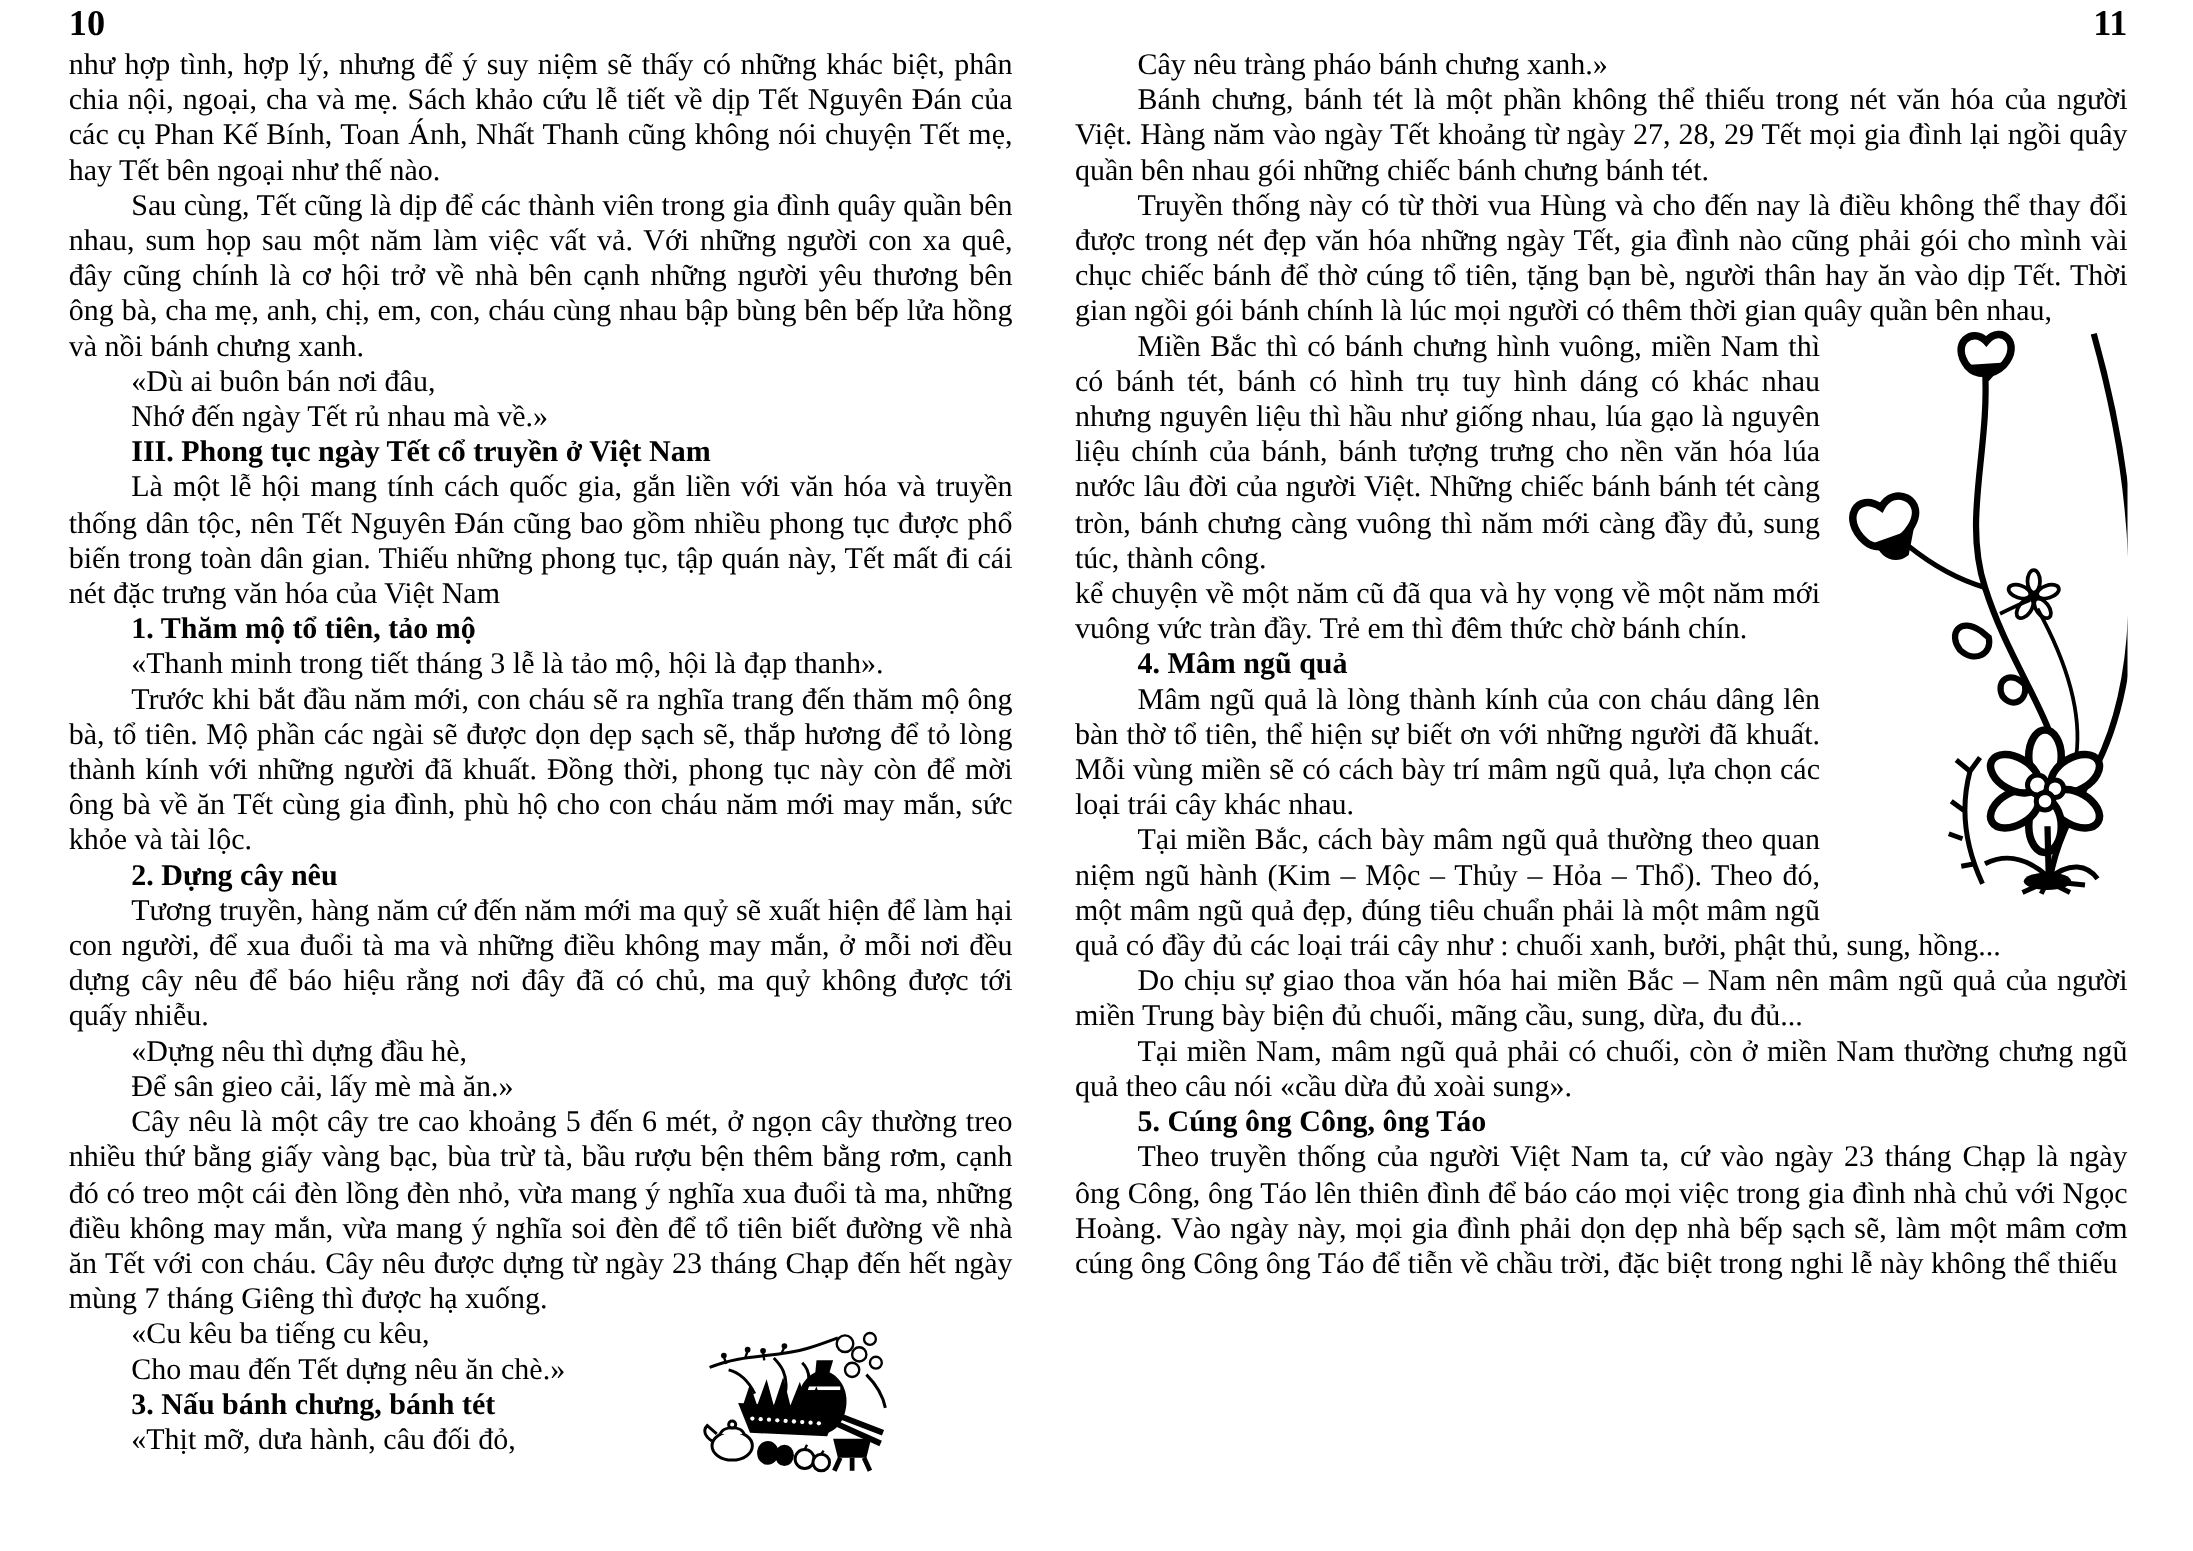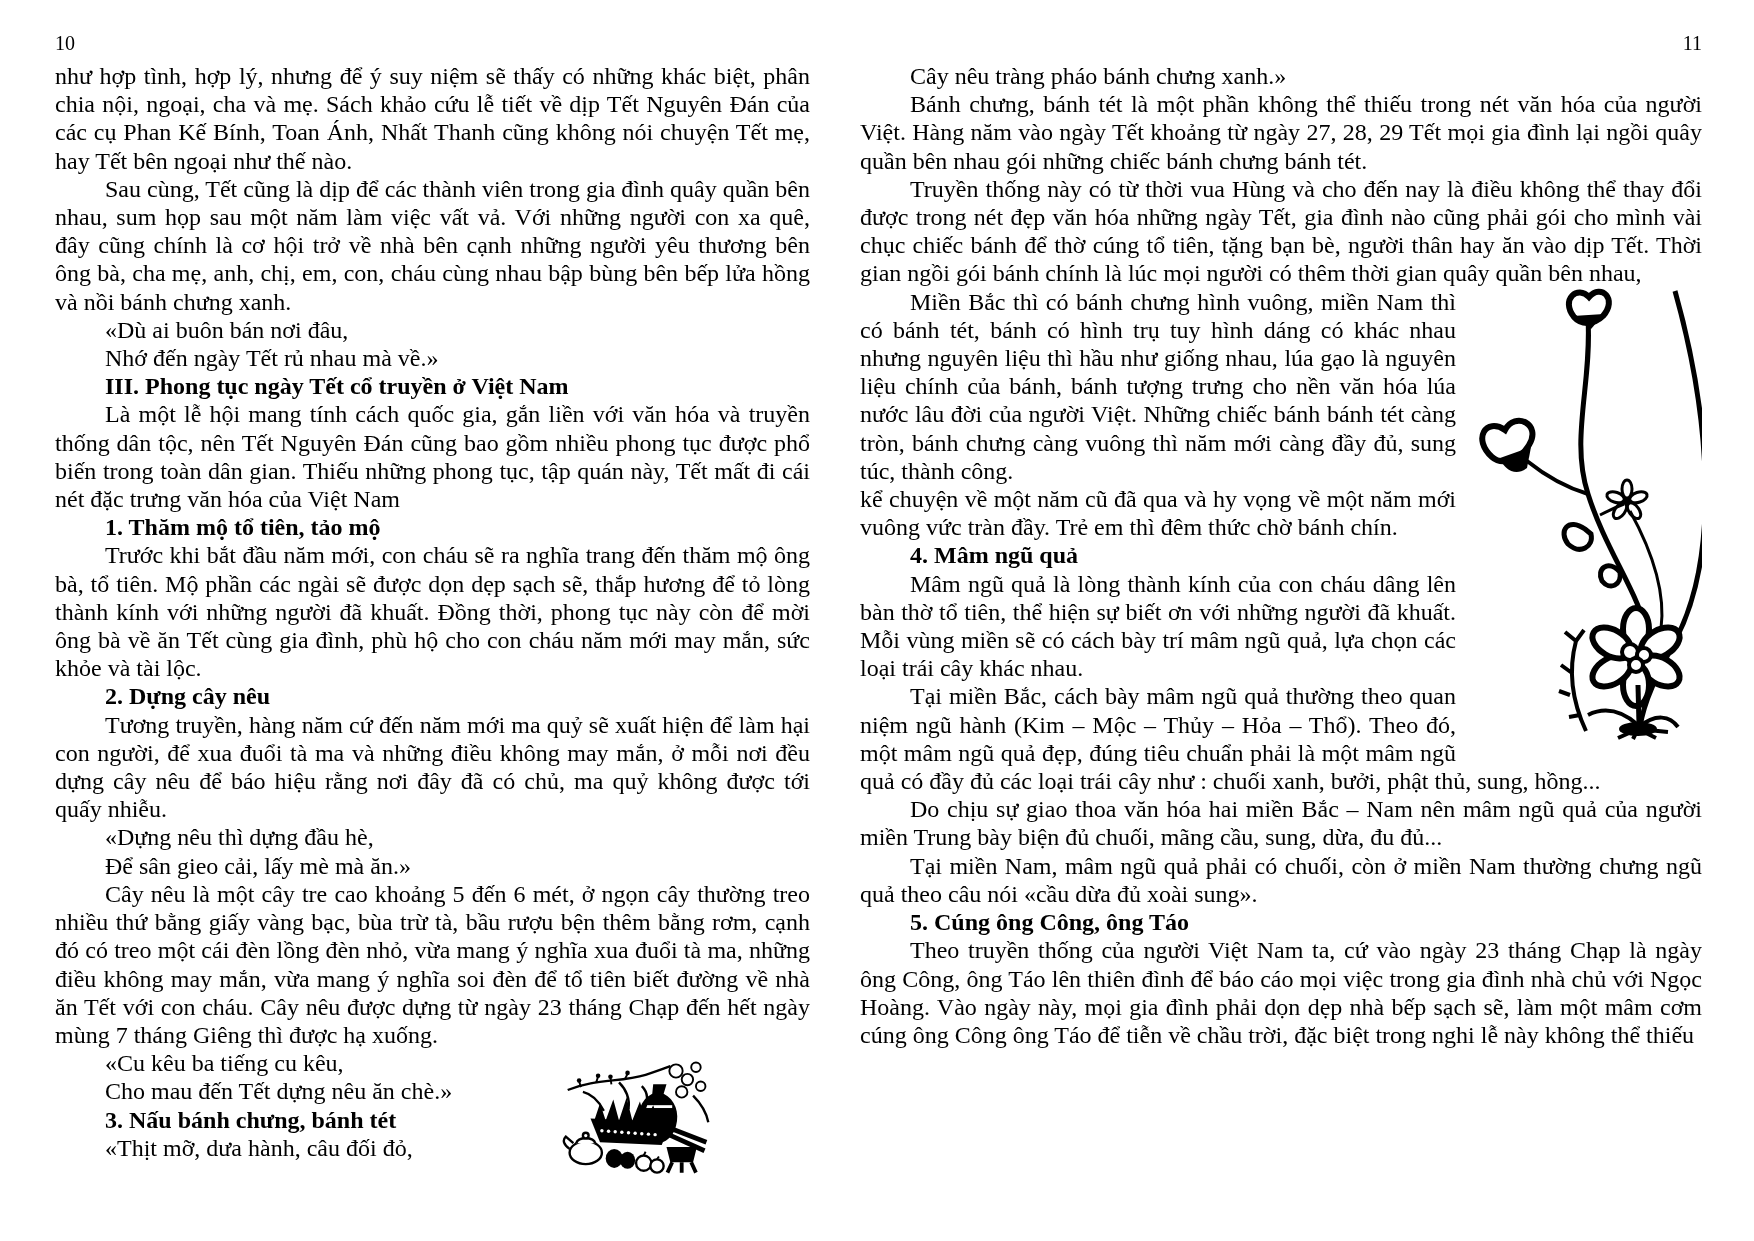--- a/index.html
+++ b/index.html
@@ -7,21 +7,21 @@
     position:relative;
     width:1754px;height:1241px;
     overflow:hidden;
     font-family:"Liberation Serif", serif;
     color:#000;
   }
   .page{position:absolute;top:0;height:1241px;overflow:hidden;}
   .page-left{left:55px;width:755px;}
   .page-right{left:860px;width:842px;}
   .pageno{
-    font-size:20px;line-height:30px;height:34px;margin-top:28px;
+    font-size:29px;line-height:30px;height:34px;margin-top:4px;font-weight:bold;
   }
   .page-right .pageno{text-align:right;}
   .para{
     margin:0;
     font-size:24px;
     line-height:28.2px;
     text-align:justify;
     text-indent:50px;
   }
   .para.noindent{text-indent:0;}
@@ -52,20 +52,21 @@
 <div class="page page-left">
   <div class="pageno">10</div>
   <div class="content">
       <p class="para noindent">như hợp tình, hợp lý, nhưng để ý suy niệm sẽ thấy có những khác biệt, phân chia nội, ngoại, cha và mẹ. Sách khảo cứu lễ tiết về dịp Tết Nguyên Đán của các cụ Phan Kế Bính, Toan Ánh, Nhất Thanh cũng không nói chuyện Tết mẹ, hay Tết bên ngoại như thế nào.</p>
       <p class="para">Sau cùng, Tết cũng là dịp để các thành viên trong gia đình quây quần bên nhau, sum họp sau một năm làm việc vất vả. Với những người con xa quê, đây cũng chính là cơ hội trở về nhà bên cạnh những người yêu thương bên ông bà, cha mẹ, anh, chị, em, con, cháu cùng nhau bập bùng bên bếp lửa hồng và nồi bánh chưng xanh.</p>
       <div class="verse-line">«Dù ai buôn bán nơi đâu,</div>
       <div class="verse-line">Nhớ đến ngày Tết rủ nhau mà về.»</div>
       <p class="para heading">III. Phong tục ngày Tết cổ truyền ở Việt Nam</p>
       <p class="para">Là một lễ hội mang tính cách quốc gia, gắn liền với văn hóa và truyền thống dân tộc, nên Tết Nguyên Đán cũng bao gồm nhiều phong tục được phổ biến trong toàn dân gian. Thiếu những phong tục, tập quán này, Tết mất đi cái nét đặc trưng văn hóa của Việt Nam</p>
       <p class="para heading">1. Thăm mộ tổ tiên, tảo mộ</p>
+      <p class="para">«Thanh minh trong tiết tháng 3 lễ là tảo mộ, hội là đạp thanh».</p>
       <p class="para">Trước khi bắt đầu năm mới, con cháu sẽ ra nghĩa trang đến thăm mộ ông bà, tổ tiên. Mộ phần các ngài sẽ được dọn dẹp sạch sẽ, thắp hương để tỏ lòng thành kính với những người đã khuất. Đồng thời, phong tục này còn để mời ông bà về ăn Tết cùng gia đình, phù hộ cho con cháu năm mới may mắn, sức khỏe và tài lộc.</p>
       <p class="para heading">2. Dựng cây nêu</p>
       <p class="para">Tương truyền, hàng năm cứ đến năm mới ma quỷ sẽ xuất hiện để làm hại con người, để xua đuổi tà ma và những điều không may mắn, ở mỗi nơi đều dựng cây nêu để báo hiệu rằng nơi đây đã có chủ, ma quỷ không được tới quấy nhiễu.</p>
       <div class="verse-line">«Dựng nêu thì dựng đầu hè,</div>
       <div class="verse-line">Để sân gieo cải, lấy mè mà ăn.»</div>
       <p class="para">Cây nêu là một cây tre cao khoảng 5 đến 6 mét, ở ngọn cây thường treo nhiều thứ bằng giấy vàng bạc, bùa trừ tà, bầu rượu bện thêm bằng rơm, cạnh đó có treo một cái đèn lồng đèn nhỏ, vừa mang ý nghĩa xua đuổi tà ma, những điều không may mắn, vừa mang ý nghĩa soi đèn để tổ tiên biết đường về nhà ăn Tết với con cháu. Cây nêu được dựng từ ngày 23 tháng Chạp đến hết ngày mùng 7 tháng Giêng thì được hạ xuống.</p>
   <div class="stilllife-float">
     <svg viewBox="0 0 160 135" xmlns="http://www.w3.org/2000/svg">
 
       <path d="M6,38 C35,26 62,30 88,22 C98,19 106,16 114,13" fill="none" stroke="#000" stroke-width="2.5"></path>

